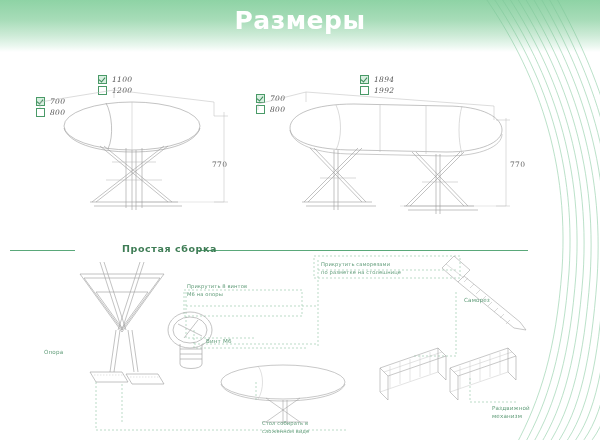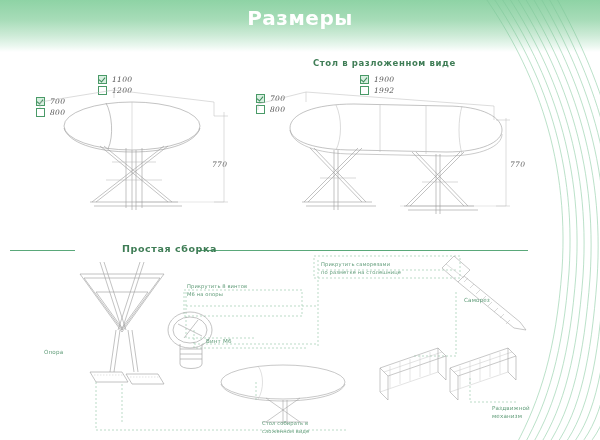--- a/index.html
+++ b/index.html
@@ -11,21 +11,21 @@
   .page{position:absolute;inset:0;width:600px;height:440px;overflow:hidden;background:#fff;}
 
   
   .header{
     position:absolute;left:0;top:0;width:600px;height:52px;
     background:linear-gradient(to bottom,#8ed3a5 0%,#a7dcb8 38%,#cdebd7 68%,#eaf7ef 88%,#ffffff 100%);
     overflow:hidden;
   }
   .header-title{
     position:absolute;left:0;top:6px;width:600px;text-align:center;
-    font-size:20px;font-weight:bold;color:#ffffff;letter-spacing:.5px;
+    font-size:25px;font-weight:bold;color:#ffffff;letter-spacing:.5px;
     font-family:"DejaVu Sans",sans-serif;
   }
   .swirl{position:absolute;right:0;top:0;width:130px;height:440px;pointer-events:none;}
 
   
   .cap{
     position:absolute;font-size:8.5px;font-weight:bold;color:#3f7d56;
     letter-spacing:.6px;white-space:nowrap;
     font-family:"DejaVu Sans",sans-serif;
   }
@@ -49,21 +49,21 @@
     font-family:"DejaVu Serif",serif;letter-spacing:.3px;
   }
 
   .og-top-left{left:98px;top:74px;}
   .og-side-left{left:36px;top:96px;}
   .og-top-right{left:360px;top:74px;}
   .og-side-right{left:256px;top:93px;}
 
   
   .dimval{
-    position:absolute;font-size:7.5px;color:#666;font-style:italic;
+    position:absolute;font-size:7.5px;color:#666;
     font-family:"DejaVu Serif",serif;letter-spacing:.3px;white-space:nowrap;
   }
   .h-left{left:212px;top:160px;}
   .h-right{left:510px;top:160px;}
 
   
   .draw{position:absolute;}
   .dl{left:28px;top:84px;}
   .dr{left:250px;top:84px;}
 
@@ -175,26 +175,25 @@
       <path d="M66 122 L154 122"></path>
       <path d="M78 96 L134 96" stroke="#b0b0b0" stroke-width="0.5"></path>
       <path d="M84 78 L128 78" stroke="#b0b0b0" stroke-width="0.5"></path>
 
       <path d="M98 64 L98 124"></path>
       <path d="M114 64 L114 124"></path>
     </g>
   </svg>
   <div class="dimval h-left">770</div>
 
-  <div class="cap cap-right">Стол в разложенном виде</div>
 
   <div class="optgroup og-top-right">
     <div class="opt">
       <span class="box on"></span>
-      <span class="optlabel">1900</span>
+      <span class="optlabel">1894</span>
     </div>
     <div class="opt">
       <span class="box"></span>
       <span class="optlabel">1992</span>
     </div>
   </div>
 
   <div class="optgroup og-side-right">
     <div class="opt">
       <span class="box on"></span>

